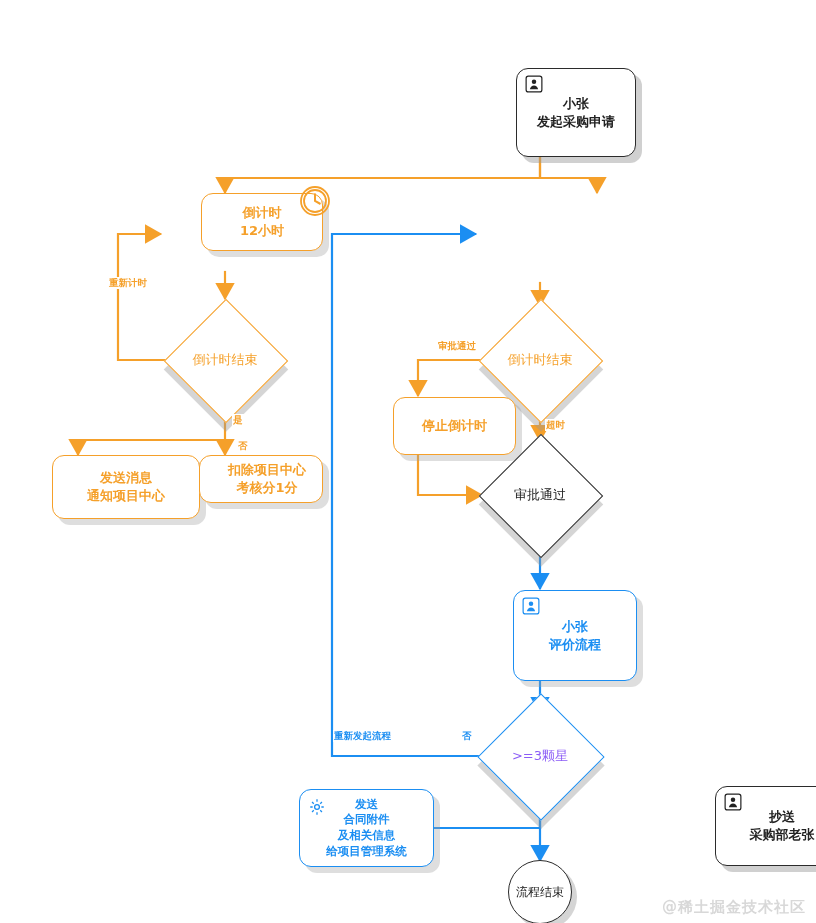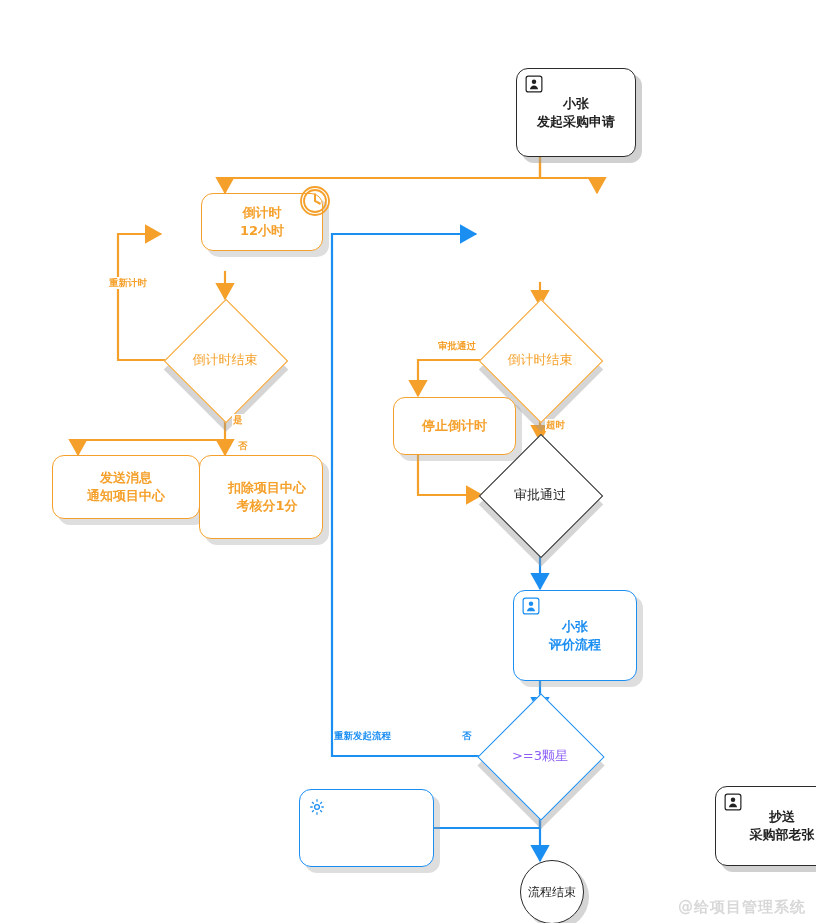--- a/index.html
+++ b/index.html
@@ -31,21 +31,21 @@
   .diamond.blue .dshape{border-color:#1b8ef2;}
   .diamond .dlabel{position:absolute;left:0;top:0;width:100%;height:100%;
      display:flex;align-items:center;justify-content:center;
      font-size:13px;font-weight:normal;color:#222;white-space:nowrap;}
   .diamond.orange .dlabel{color:#f5a02a;}
   .diamond.blue .dlabel{color:#8b5cf6;}
 
   
   .circle{position:absolute;border-radius:50%;background:#fff;border:1.6px solid #2b2b2b;
      display:flex;align-items:center;justify-content:center;font-size:12px;color:#222;
-     box-shadow:5px 5px 0 rgba(150,150,150,.40);margin-left:12px;}
+     box-shadow:5px 5px 0 rgba(150,150,150,.40);}
 
   .nicon{position:absolute;left:8px;top:6px;width:18px;height:18px;}
   .nicon svg{width:18px;height:18px;display:block;}
   .clockicon{position:absolute;right:-10px;top:-10px;width:34px;height:34px;}
   .clockicon svg{width:34px;height:34px;display:block;}
 
   .elabel{position:absolute;font-size:9.5px;font-weight:bold;white-space:nowrap;
      background:#fff;padding:0 1px;line-height:12px;}
   .elabel.o{color:#f5a02a;text-align:right;}
   .elabel.b{color:#1b8ef2;}
@@ -139,21 +139,21 @@
     <div class="dlabel">倒计时结束</div>
   </div>
 
   <div class="node box orange" style="left:16px;top:455px;width:148px;height:64px;">
     <div>
       <span class="ml">发送消息</span>
       <span class="ml">通知项目中心</span>
     </div>
   </div>
 
-  <div class="node box orange" style="left:163px;top:455px;width:124px;height:84px;padding-left:12px;">
+  <div class="node box orange" style="left:163px;top:455px;width:124px;height:48px;padding-left:12px;">
     <div>
       <span class="ml">扣除项目中心</span>
       <span class="ml">考核分1分</span>
     </div>
   </div>
 
 
   <div class="diamond orange" style="left:497px;top:317px;width:86px;height:86px;">
     <div class="dshape"></div>
     <div class="dlabel">倒计时结束</div>
@@ -189,20 +189,26 @@
     <div class="dlabel">&gt;=3颗星</div>
   </div>
 
   <div class="node box blue" style="left:263px;top:789px;width:135px;height:78px;font-size:11.5px;">
     <span class="nicon" style="left:8px;top:8px;">
       <svg viewBox="0 0 24 24" fill="none" stroke="#1b8ef2" stroke-width="1.7">
         <circle cx="12" cy="12" r="3.2"></circle>
         <path d="M12 1.8v3.2M12 19v3.2M3 12h3.2M17.8 12H21M5.4 5.4l2.3 2.3M16.3 16.3l2.3 2.3M18.6 5.4l-2.3 2.3M7.7 16.3l-2.3 2.3"></path>
       </svg>
     </span>
+    <div>
+      <span class="ml">发送</span>
+      <span class="ml">合同附件</span>
+      <span class="ml">及相关信息</span>
+      <span class="ml">给项目管理系统</span>
+    </div>
   </div>
 
   <div class="circle" style="left:508px;top:860px;width:62px;height:62px;">
     <span>流程结束</span>
   </div>
 
   <div class="node box plain" style="left:679px;top:786px;width:121px;height:80px;padding-left:13px;">
     <span class="nicon">
       <svg viewBox="0 0 24 24" fill="none" stroke="#222" stroke-width="1.6">
         <rect x="1.5" y="1.5" width="21" height="21" rx="3"></rect>
@@ -217,14 +223,14 @@
   </div>
 
   <div class="elabel o" style="left:108px;top:277px;">重新计时</div>
   <div class="elabel o" style="left:232px;top:414px;">是</div>
   <div class="elabel o" style="left:237px;top:440px;">否</div>
   <div class="elabel o" style="left:437px;top:340px;">审批通过</div>
   <div class="elabel o" style="left:545px;top:419px;">超时</div>
   <div class="elabel b" style="left:333px;top:730px;">重新发起流程</div>
   <div class="elabel b" style="left:461px;top:730px;">否</div>
 
-  <div class="watermark">@给项目管理系统</div>
+  <div class="watermark">@稀土掘金技术社区</div>
 </div>
 
 </body></html>

